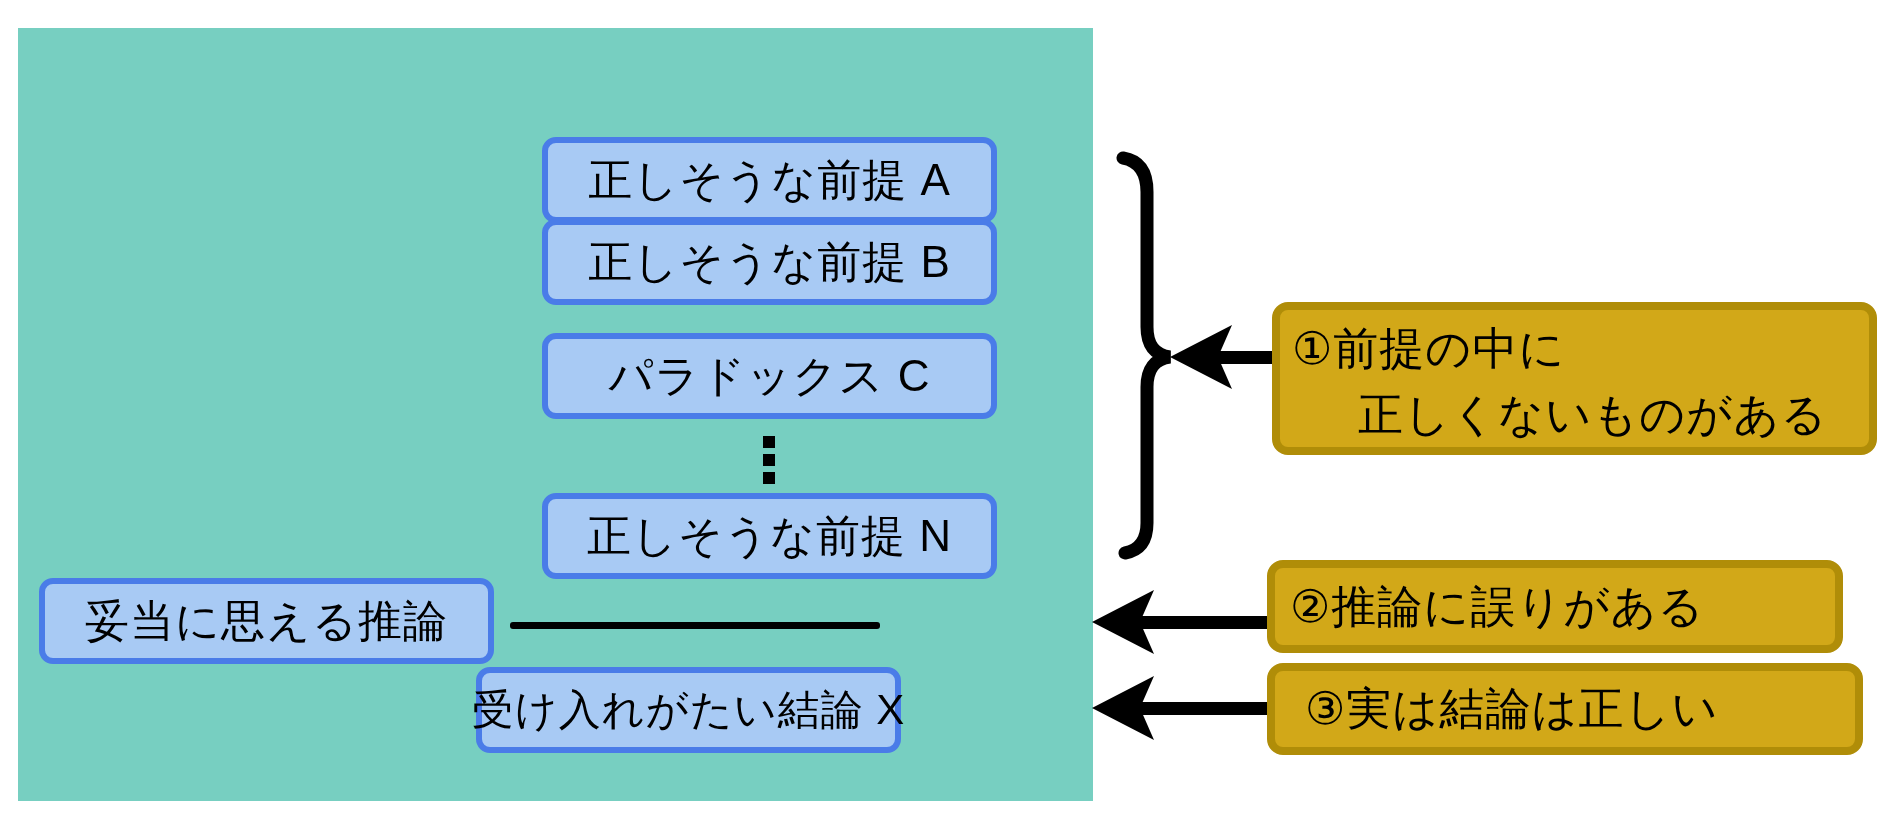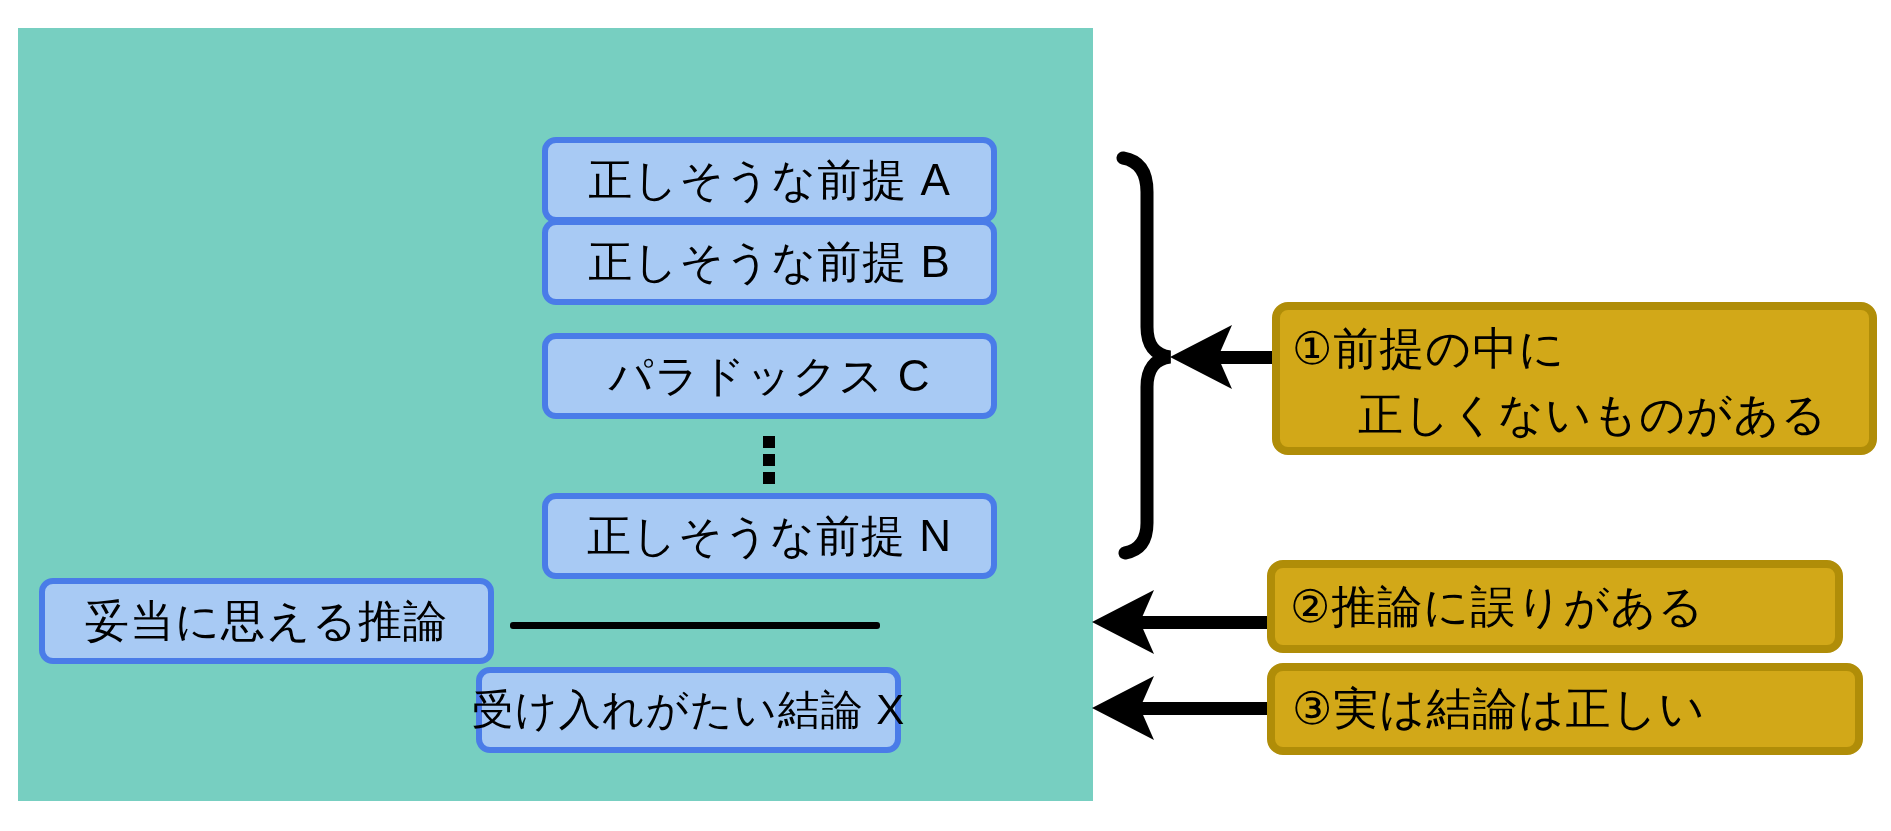--- a/index.html
+++ b/index.html
@@ -79,21 +79,21 @@
     letter-spacing: 1px;
     white-space: nowrap;
     color: #000;
   }
   .goldbox .gb-line { line-height: 66px; }
   .callout-1 { left: 1272px; top: 302px; width: 605px; height: 153px; padding: 6px 0 18px 12px; }
   .callout-1 .gb-line2 { padding-left: 66px; }
   .callout-2 { left: 1267px; top: 560px; width: 576px; height: 93px;
                display: flex; align-items: center; padding-left: 15px; }
   .callout-3 { left: 1267px; top: 663px; width: 596px; height: 92px;
-               display: flex; align-items: center; padding-left: 17px; }
+               display: flex; align-items: center; padding-left: 30px; }
 </style>
 </head>
 <body>
 
 <div class="canvas">
 
   <div class="panel"></div>
 
 
   <div class="bluebox premise premise-a">

